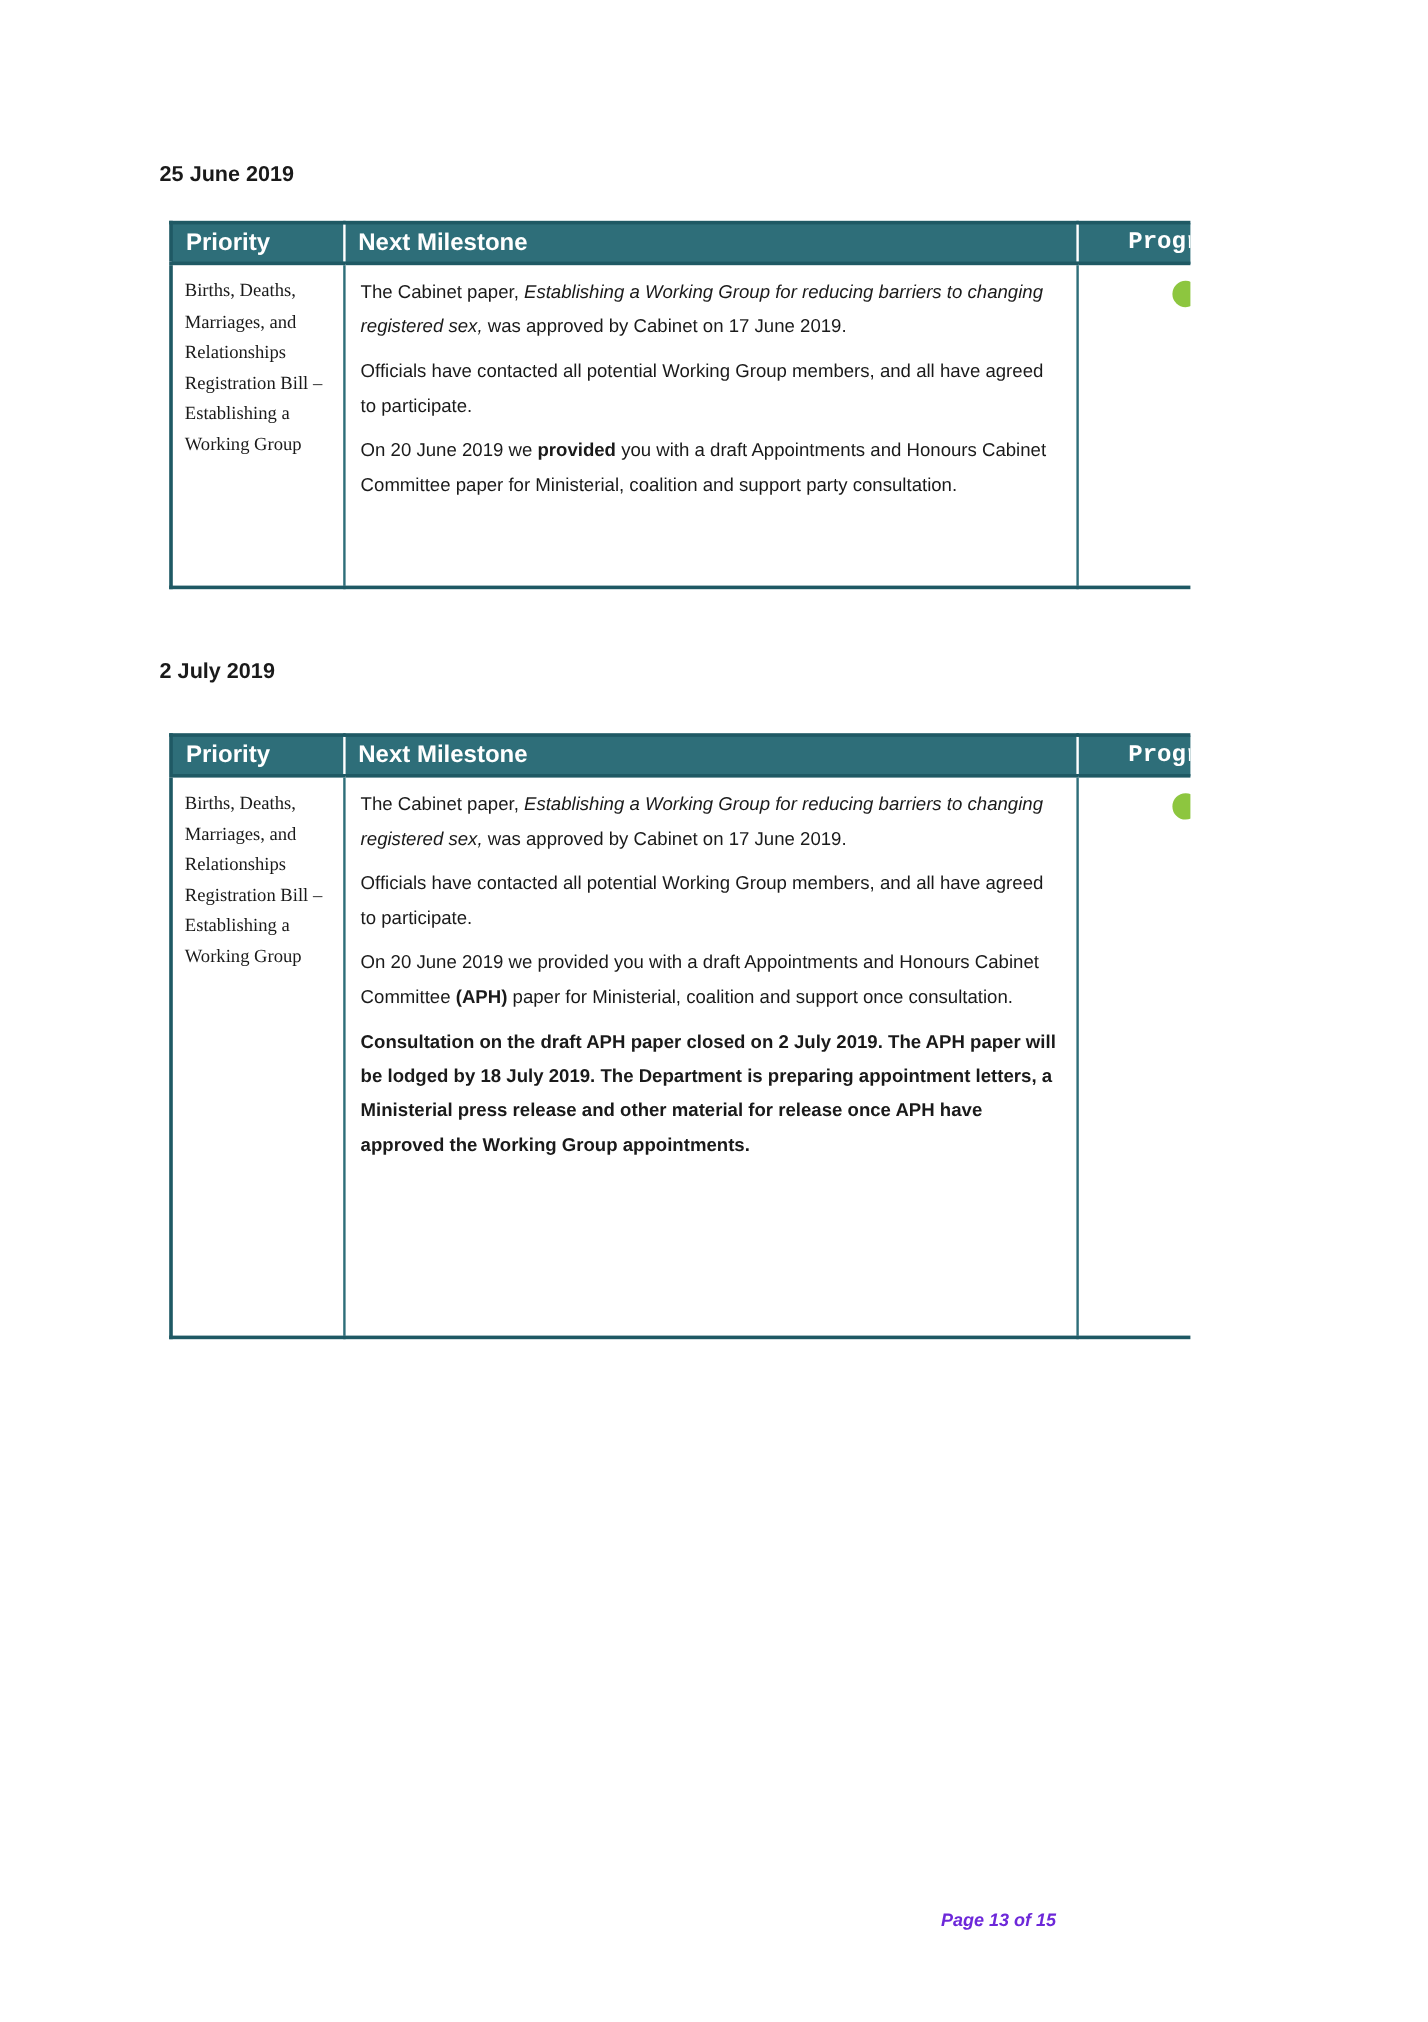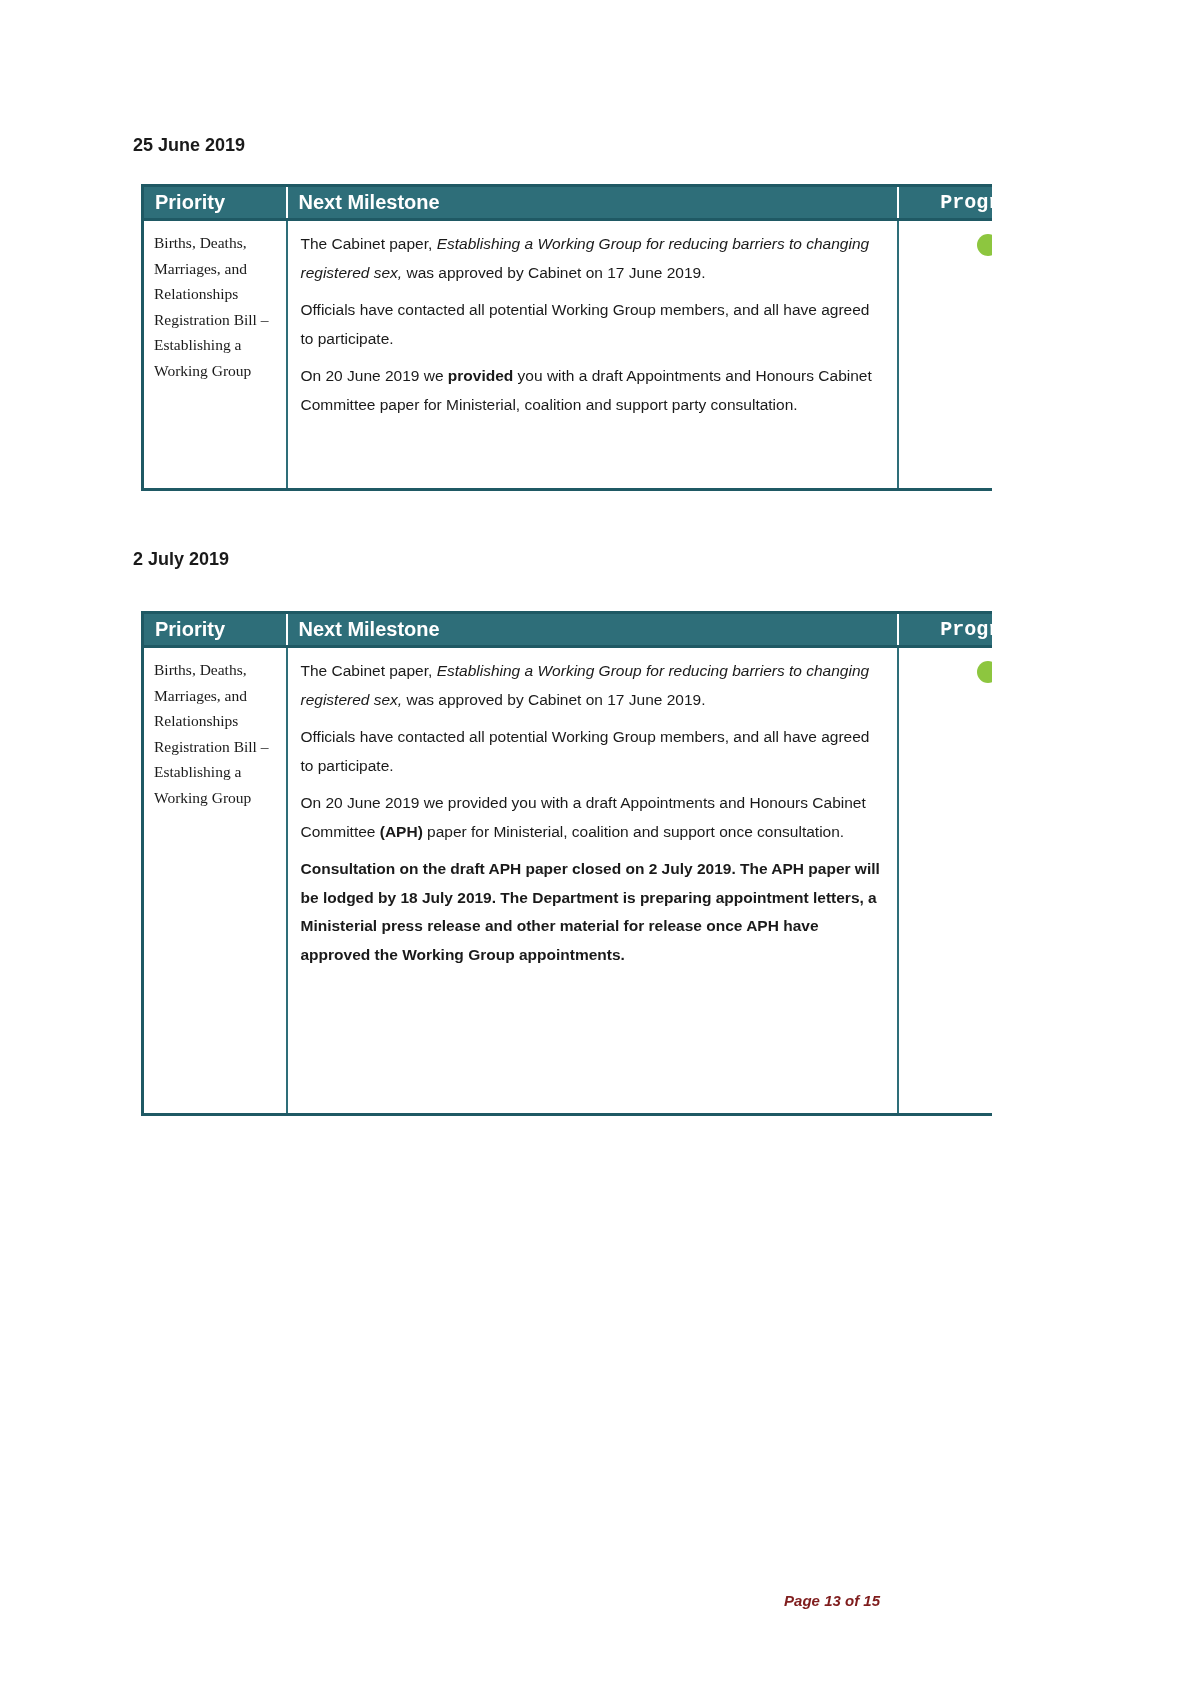--- a/index.html
+++ b/index.html
@@ -53,21 +53,21 @@
   .bd{font-weight:bold;}
   td.progress-cell{text-align:center;padding:0;}
   .dot{
     display:block;width:22px;height:22px;border-radius:50%;
     background:var(--dot);margin:13px auto 0;
   }
   #table-1 tbody tr{height:270px;}
   #table-2 tbody tr{height:468px;}
   .page-footer{
     position:absolute;top:1592px;right:112px;
-    font-size:15px;font-weight:bold;font-style:italic;color:#7f1d1d;
+    font-size:15px;font-weight:bold;font-style:italic;color:#6d28d9;
   }
 </style>
 </head>
 <body>
 
 <div class="page">
 
   <h2 class="section-heading" id="heading-1">25 June 2019</h2>
 
   <table class="status-table" id="table-1">

